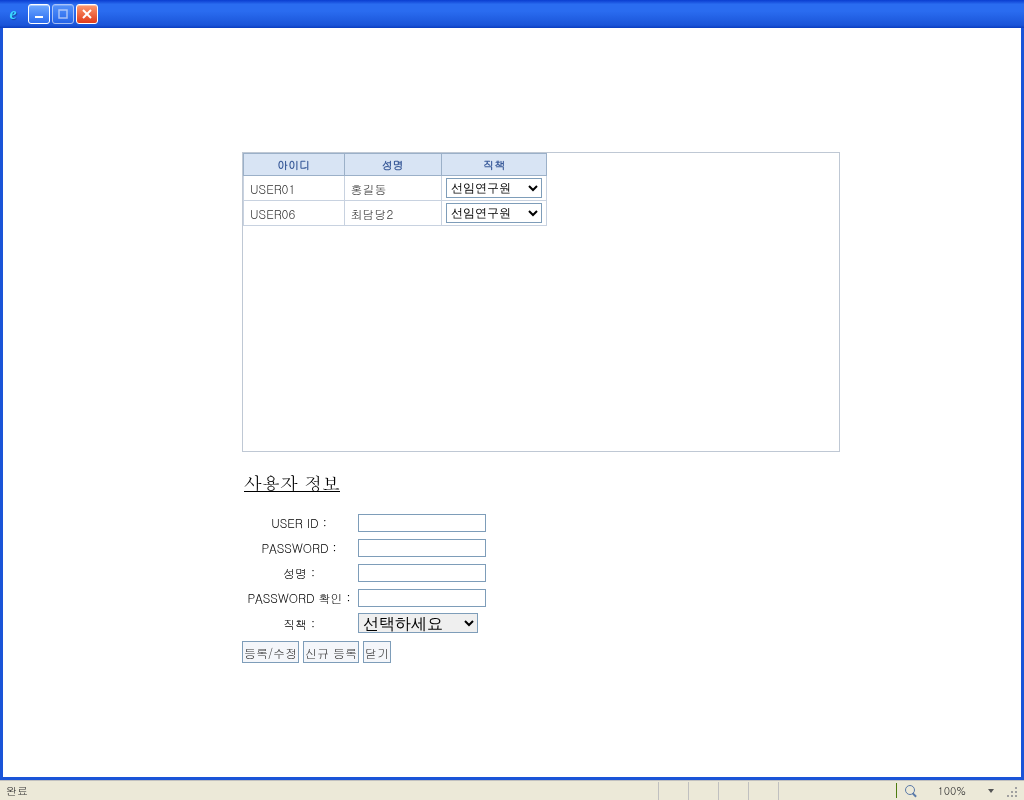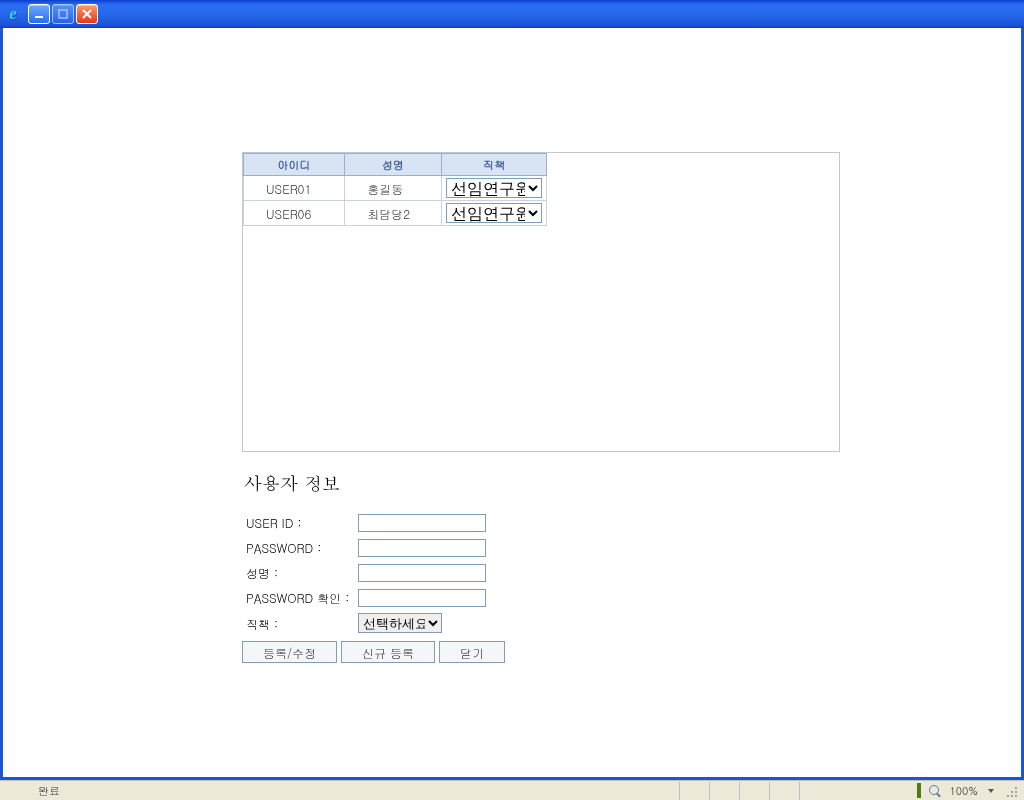--- a/index.html
+++ b/index.html
@@ -54,83 +54,83 @@
   .user-table {
     border:1px solid #9bb0c8; border-collapse:collapse;
     width:304px;
   }
   .user-table th {
     background:#d8e4f4; border:1px solid #9bb0c8;
     color:#3a5b9a; font-size:11px; font-weight:bold; height:22px;
     padding:0 4px;
   }
   .user-table td {
-    border:1px solid #c8d2e0; height:24px; padding:0 22px;
+    border:1px solid #c8d2e0; height:24px; padding:0 6px;
     font-size:12px; color:#333; vertical-align:middle;
   }
   .user-table td.selcell { padding:2px 4px; }
   .user-table select {
-    width:96px; height:20px; font-size:16px;
+    width:96px; height:20px; font-size:12px;
     border:1px solid #7e9db9; background:#fff;
   }
 
   .table-container {
     border:1px solid #bfc8d4;
     width:598px; height:300px;
     background:#fff;
   }
   .table-inner {
     padding:0;
   }
 
   .section-title {
     font-family:"Batang","Gulim",serif;
-    font-size:18px; margin:18px 0 14px 2px;
+    font-size:18px; margin:18px 0 14px 2px;text-decoration:underline;
   }
 
   .form-table td { padding:2px 2px; font-size:12px; }
-  .form-table .label { width:110px; white-space:nowrap; }
+  .form-table .label { width:110px; white-space:nowrap;text-align:center; }
   .form-table input[type=text], .form-table input[type=password] {
     width:128px; height:18px; border:1px solid #7e9db9; font-size:12px;
     padding:0 2px;
   }
   .form-table select {
-    width:84px; height:20px; border:1px solid #7e9db9; font-size:13px;
+    width:120px; height:20px; border:1px solid #7e9db9; font-size:16px;
   }
 
   .btn-row { margin-top:4px; }
   .formbtn {
     border:1px solid #7e9db9; background:#f4f6fa; font-size:12px;
-    padding:2px 20px; height:22px; color:#333; font-family:inherit;
+    padding:2px 1px; height:22px; color:#333; font-family:inherit;
     cursor:pointer;
   }
 
   
   .statusbar {
     height:20px; background:#ece9d8; border-top:1px solid #c0c0c0;
     display:flex; align-items:center; font-size:11px; color:#333;
     padding:0 4px;
   }
-  .statusbar .left { flex:0 0 auto; padding-left:2px;margin-left:32px; }
+  .statusbar .left { flex:0 0 auto; padding-left:2px; }
   .statusbar .spacer { flex:1; }
   .statusbar .panes { display:flex; }
   .statusbar .pane {
     border-left:1px solid #c0c0c0; height:18px; width:30px;
   }
   .statusbar .internet-pane {
     border-left:1px solid #c0c0c0; padding:0 30px 0 6px; display:flex; align-items:center; gap:4px;margin-top:36px;
   }
   .globe {
     width:14px; height:14px; border-radius:50%;
     background:radial-gradient(circle at 30% 30%, #8fd0ff, #1a6fd0);
     border:1px solid #0a4fa0;
     position:relative;
   }
   .statusbar .zoom-pane {
-    border-left:4px solid #4d7c0f; padding:0 8px; display:flex; align-items:center; gap:8px;
+    border-left:1px solid #4d7c0f; padding:0 8px; display:flex; align-items:center; gap:20px;
   }
   .magnifier {
     width:12px; height:12px; position:relative; display:inline-block;
   }
   .magnifier::before {
     content:""; position:absolute; width:8px; height:8px; border:1.5px solid #5a7aa8; border-radius:50%;
     left:0; top:0;
   }
   .magnifier::after {
     content:""; position:absolute; width:5px; height:1.5px; background:#5a7aa8;

